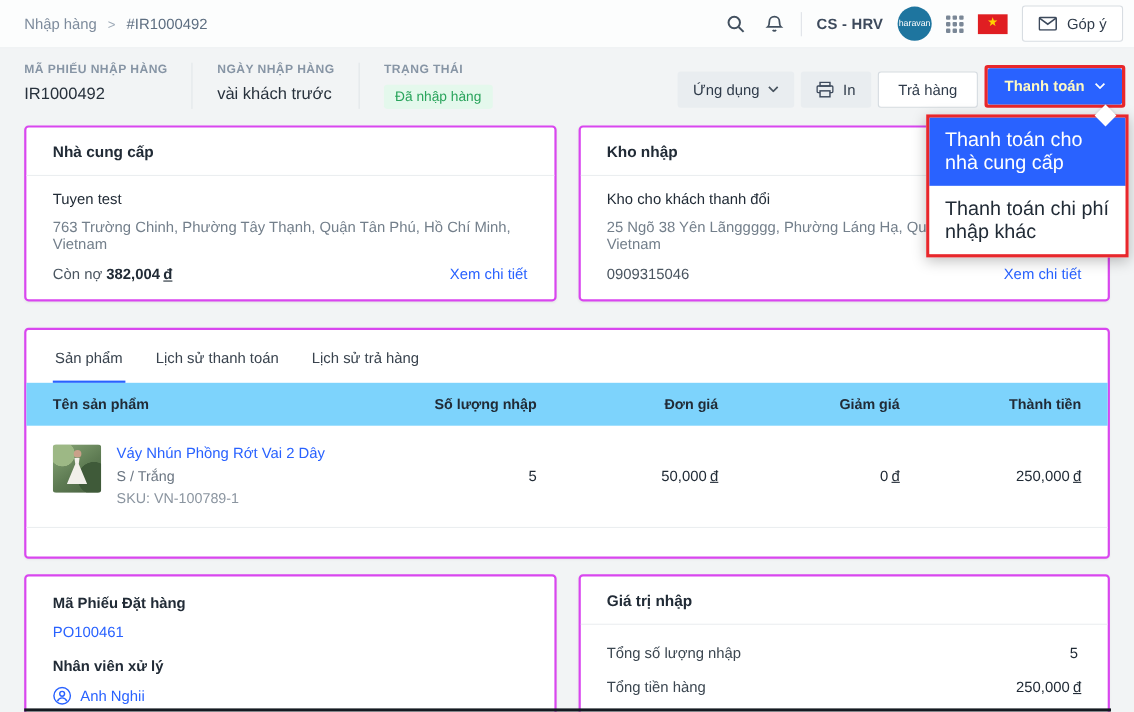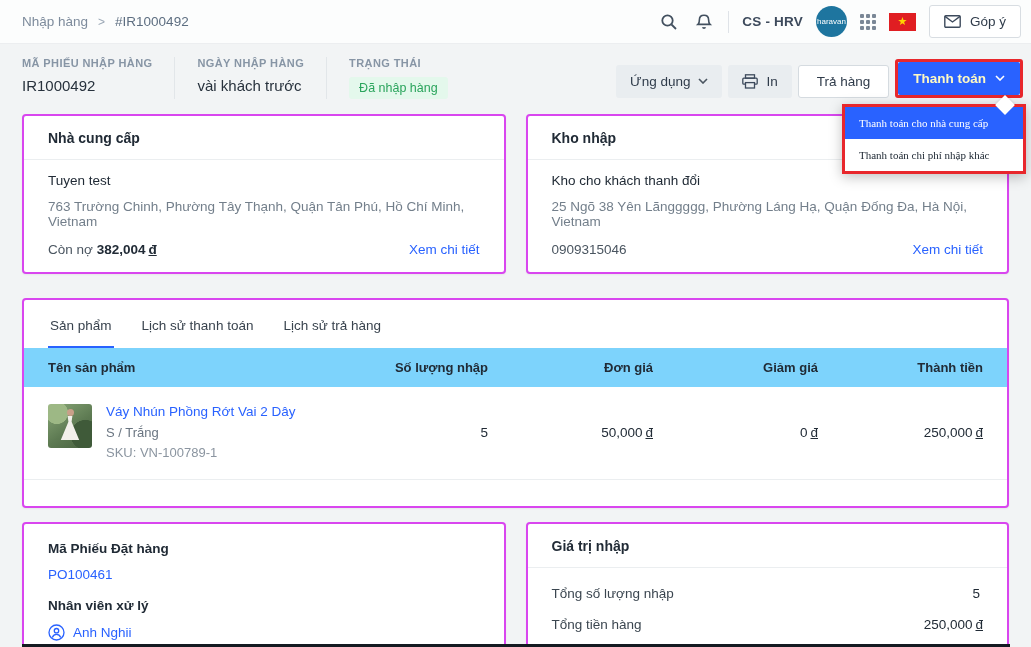--- a/index.html
+++ b/index.html
@@ -111,21 +111,21 @@
   .t-line .t-val { color:#212b36; }
   
   .dropdown {
     position:absolute; top:104px; right:5px; width:184px; z-index:20;
     background:#fff; box-shadow:0 3px 12px rgba(0,0,0,.25);
   }
   .dropdown .caret {
     position:absolute; top:-9px; right:11px; width:14px; height:14px; background:#fff;
     transform:rotate(45deg); z-index:22; box-shadow:-1px -1px 2px rgba(0,0,0,.08);
   }
-  .menu-item { padding:10px 14px; font-size:11px; color:#212b36; cursor:pointer; background:#fff; position:relative; z-index:21;font-family:Liberation Serif, serif; }
+  .menu-item { padding:10px 14px; font-size:18px; color:#212b36; cursor:pointer; background:#fff; position:relative; z-index:21; }
   .menu-item.active { background:#2962ff; color:#fff; }
   .bottom-edge { position:absolute; left:22px; width:988px; bottom:0; height:3px; background:#141a21; z-index:30; }
   svg { display:block; }
 </style>
 </head>
 <body>
 
 <div class="topbar">
   <div class="breadcrumb">
     <span>Nhập hàng</span>

